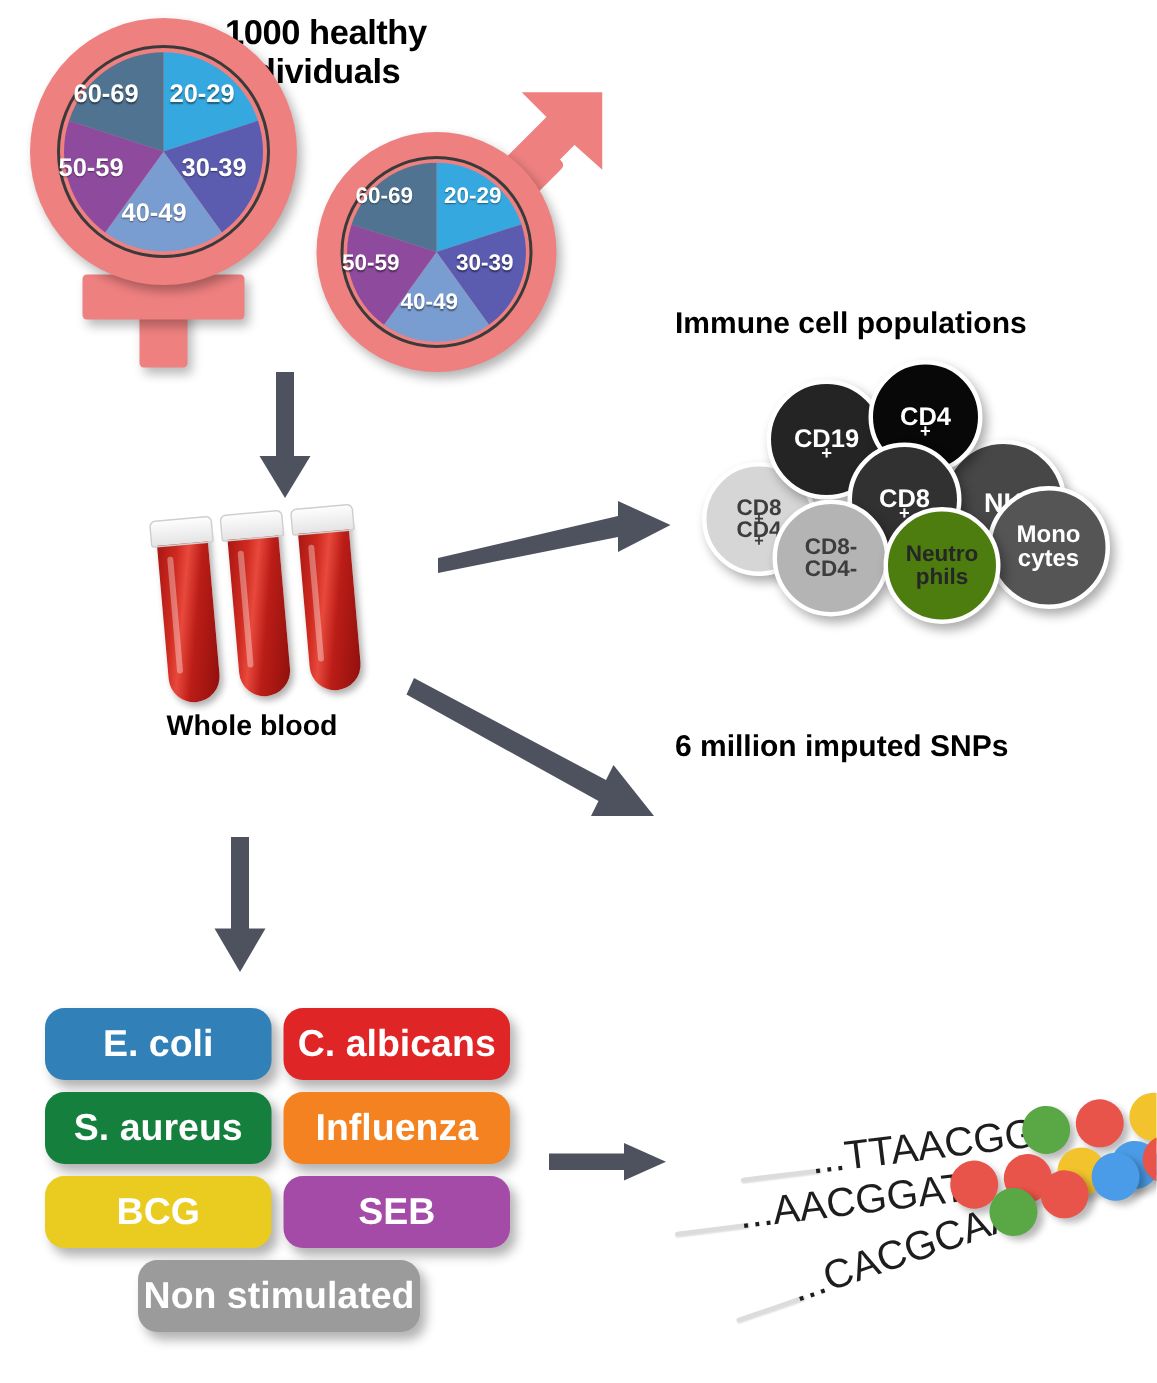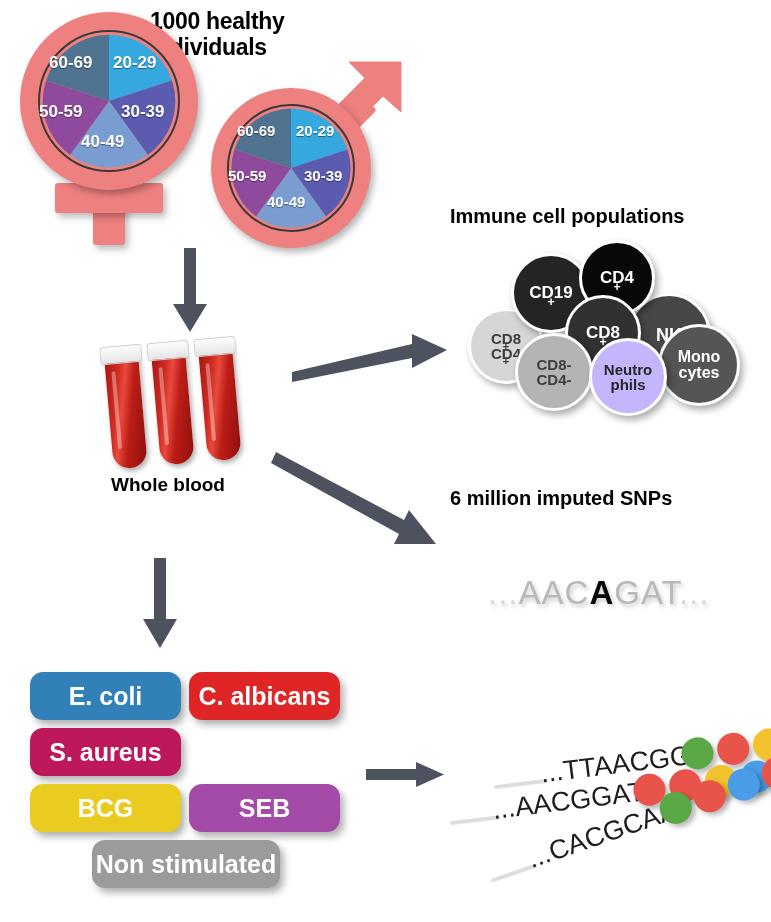--- a/index.html
+++ b/index.html
@@ -232,45 +232,45 @@
       </div>
     </div>
 
     <div class="cell" style="left:60px;top:93px;width:78px;height:78px;background:#b4b4b4;color:#3d3d3d;font-size:15px;z-index:7;">
       <div>
         <span>CD8-</span>
         <span>CD4-</span>
       </div>
     </div>
 
-    <div class="cell" style="left:134px;top:98px;width:78px;height:78px;background:#c4b5fd;color:#262626;font-size:15px;z-index:8;">
+    <div class="cell" style="left:134px;top:98px;width:78px;height:78px;background:#4d7c0f;color:#262626;font-size:15px;z-index:8;">
       <div>
         <span>Neutro</span>
         <span>phils</span>
       </div>
     </div>
   </div>
 
   <div class="abs heading" id="title-snp">6 million imputed SNPs</div>
 
   <div class="abs" style="left:488px;top:528px;width:260px;height:90px;">
-    <div class="snp-row" style="left:0;top:46px;">
-      <span class="snp-fade">...</span><span>AAC</span><b>A</b><span>GAT</span><span class="snp-fade">...</span>
-    </div>
   </div>
 
   <div class="abs" style="left:30px;top:672px;width:320px;height:220px;">
     <div class="stim" style="left:0;top:0;width:151px;height:48px;background:#3180b8;">
       <span>E. coli</span>
     </div>
     <div class="stim" style="left:159px;top:0;width:151px;height:48px;background:#e02527;">
       <span>C. albicans</span>
     </div>
-    <div class="stim" style="left:0;top:56px;width:151px;height:48px;background:#be185d;">
+    <div class="stim" style="left:0;top:56px;width:151px;height:48px;background:#15803d;">
       <span>S. aureus</span>
+    </div>
+    <div class="stim" style="left:159px;top:56px;width:151px;height:48px;background:#f58220;">
+      <span>Influenza</span>
     </div>
     <div class="stim" style="left:0;top:112px;width:151px;height:48px;background:#e9cc1f;">
       <span>BCG</span>
     </div>
     <div class="stim" style="left:159px;top:112px;width:151px;height:48px;background:#a44ba8;">
       <span>SEB</span>
     </div>
     <div class="stim" style="left:62px;top:168px;width:188px;height:48px;background:#9b9b9b;">
       <span>Non stimulated</span>
     </div>

